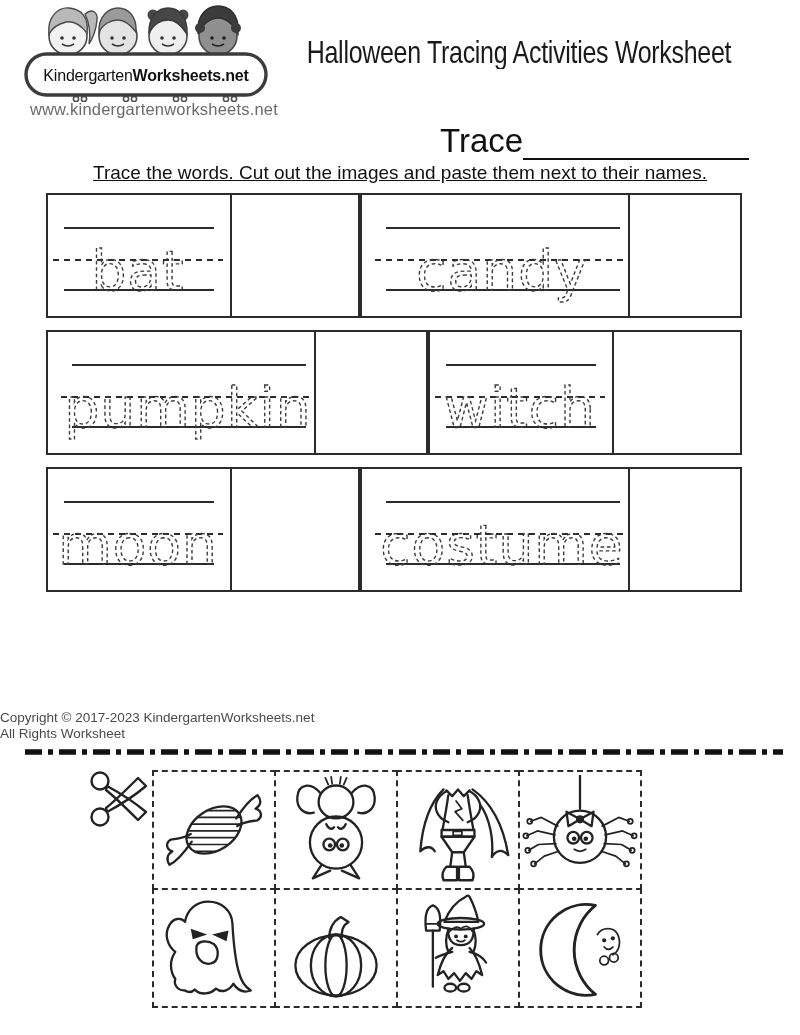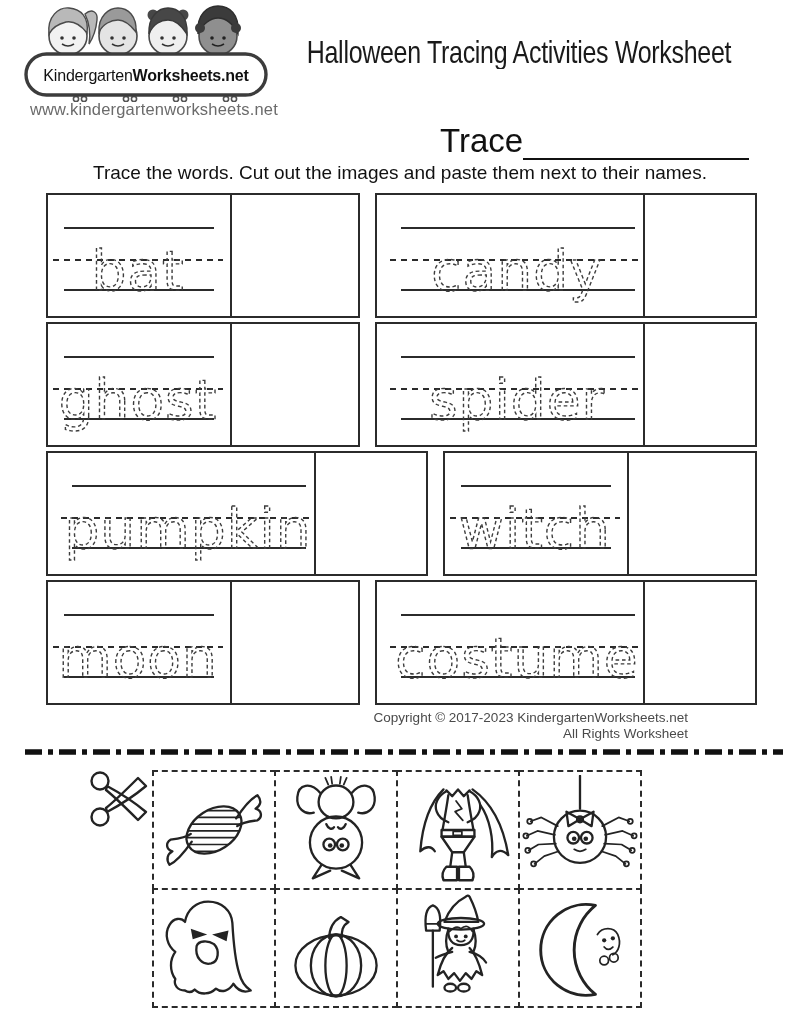--- a/index.html
+++ b/index.html
@@ -16,40 +16,40 @@
   
   .title{
     position:absolute;left:278px;top:34px;width:482px;text-align:center;
     font-size:25px;font-weight:500;letter-spacing:-.3px;white-space:nowrap;
     transform:scaleY(1.25);transform-origin:50% 0;
   }
   .name-row{position:absolute;left:440px;top:122px;display:flex;align-items:flex-end;}
   .name-label{font-size:33px;color:#111;}
   .name-line{display:inline-block;width:226px;border-bottom:2.5px solid #111;height:30px;}
   .instructions{
-    position:absolute;left:0;top:162px;width:800px;text-align:center;font-size:19px;color:#111;
+    position:absolute;left:0;top:162px;width:800px;text-align:center;font-size:19px;color:#111;text-decoration:underline;
   }
   
   .word-grid{position:absolute;left:46px;top:193px;width:711px;}
-  .word-row{display:flex;gap:15px;margin-bottom:4px;}
+  .word-row{display:flex;margin-bottom:12px;}
   .word-box{border:2px solid #2b2b2b;height:125px;box-sizing:border-box;display:flex;background:#fff;}
   .word-box.left{width:314px;}
   .word-box.right{width:382px;padding-left:8px;}
   .trace-cell{flex:1;overflow:hidden;}
   .paste-box{border-left:2px solid #2b2b2b;box-sizing:border-box;}
   .word-box.left .paste-box{width:128px;}
   .word-box.right .paste-box{width:112px;}
   .gl{stroke:#2b2b2b;stroke-width:2;}
   .gl.dash{stroke-width:1.8;stroke-dasharray:6 5;}
   .trace-word{
     font-family:"DejaVu Sans",sans-serif;font-size:55px;letter-spacing:1px;
     fill:none;stroke:#3d3d3d;stroke-width:1.4;stroke-dasharray:3.6 2.8;text-anchor:middle;
   }
   
-  .copyright{position:absolute;left:0;top:710px;width:688px;text-align:right;
+  .copyright{position:absolute;left:0;top:710px;width:688px;text-align:left;
     font-size:13.5px;line-height:15.5px;color:#4a4a4a;}
   .cut-line{position:absolute;left:25px;top:748px;}
   .scissors{position:absolute;left:88px;top:764px;}
   .cutout-grid{position:absolute;left:152px;top:770px;}
   .cut-row{display:flex;}
   .cut-cell{
     width:124px;height:120px;box-sizing:border-box;border:2px dashed #2b2b2b;
     margin-left:-2px;display:flex;align-items:center;justify-content:center;background:#fff;
   }
   .cut-cell:first-child{margin-left:0;}
@@ -148,44 +148,20 @@
             <line class="gl" x1="16" y1="33" x2="250" y2="33"></line>
             <line class="gl dash" x1="5" y1="65" x2="259" y2="65"></line>
             <line class="gl" x1="16" y1="95" x2="250" y2="95"></line>
             <text class="trace-word" x="132" y="95">candy</text>
           </svg>
         </div>
         <div class="paste-box"></div>
       </div>
     </div>
 
-    <div class="word-row">
-      <div class="word-box left">
-        <div class="trace-cell">
-          <svg width="180" height="121" viewBox="0 0 180 121">
-            <line class="gl" x1="16" y1="33" x2="166" y2="33"></line>
-            <line class="gl dash" x1="5" y1="65" x2="175" y2="65"></line>
-            <line class="gl" x1="16" y1="95" x2="166" y2="95"></line>
-            <text class="trace-word" x="90" y="95">ghost</text>
-          </svg>
-        </div>
-        <div class="paste-box"></div>
-      </div>
-      <div class="word-box right">
-        <div class="trace-cell">
-          <svg width="264" height="121" viewBox="0 0 264 121">
-            <line class="gl" x1="16" y1="33" x2="250" y2="33"></line>
-            <line class="gl dash" x1="5" y1="65" x2="259" y2="65"></line>
-            <line class="gl" x1="16" y1="95" x2="250" y2="95"></line>
-            <text class="trace-word" x="132" y="95">spider</text>
-          </svg>
-        </div>
-        <div class="paste-box"></div>
-      </div>
-    </div>
 
     <div class="word-row">
       <div class="word-box right">
         <div class="trace-cell">
           <svg width="264" height="121" viewBox="0 0 264 121">
             <line class="gl" x1="16" y1="33" x2="250" y2="33"></line>
             <line class="gl dash" x1="5" y1="65" x2="259" y2="65"></line>
             <line class="gl" x1="16" y1="95" x2="250" y2="95"></line>
             <text class="trace-word" x="132" y="95">pumpkin</text>
           </svg>

